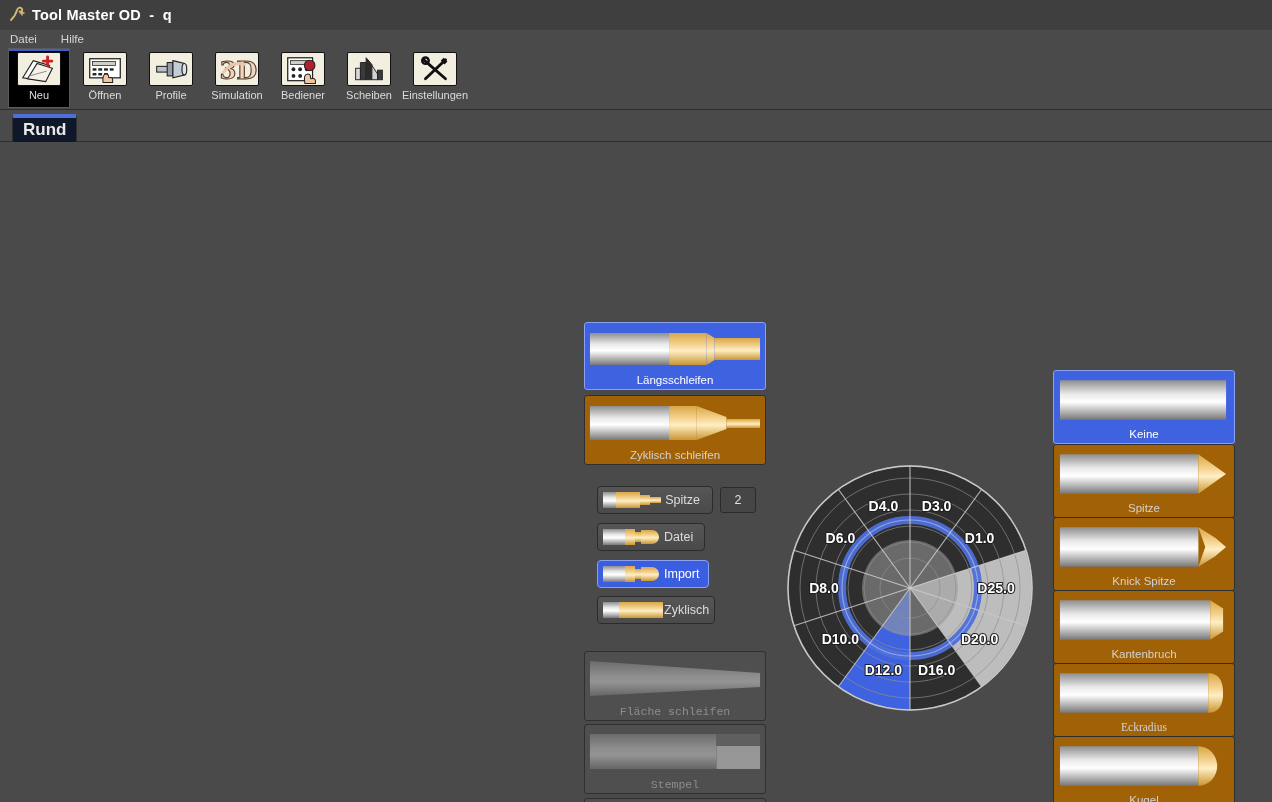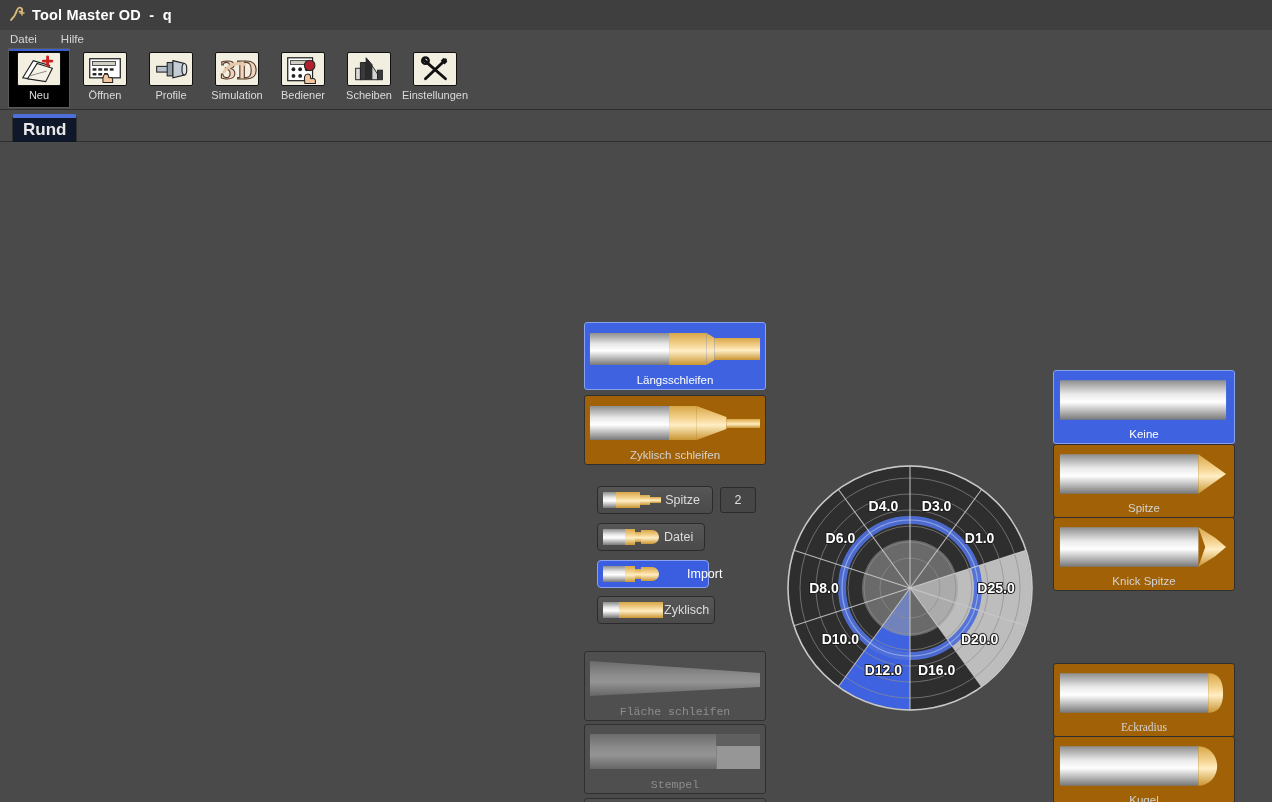--- a/index.html
+++ b/index.html
@@ -318,21 +318,21 @@
       <svg viewBox="0 0 62 22" preserveAspectRatio="none">
         <rect x="1" y="3" width="22" height="16" fill="url(#steelA)"></rect>
         <rect x="23" y="3" width="10" height="16" fill="url(#goldA)"></rect>
         <rect x="33" y="6" width="6" height="10" fill="url(#goldA)"></rect>
         <path d="M39 4 h11 a7 7 0 0 1 0 14 h-11 z" fill="url(#goldA)"></path>
       </svg>
     </div>
     <span class="rlabel">Datei</span>
   </div>
 
-  <div class="rowbtn sel" style="left:597px; top:418px; width:112px;gap:23px;">
+  <div class="rowbtn sel" style="left:597px; top:418px; width:112px;">
     <div class="rart">
       <svg viewBox="0 0 62 22" preserveAspectRatio="none">
         <rect x="1" y="3" width="22" height="16" fill="url(#steelA)"></rect>
         <rect x="23" y="3" width="10" height="16" fill="url(#goldA)"></rect>
         <rect x="33" y="6" width="6" height="10" fill="url(#goldA)"></rect>
         <path d="M39 4 h11 a7 7 0 0 1 0 14 h-11 z" fill="url(#goldA)"></path>
       </svg>
     </div>
     <span class="rlabel">Import</span>
   </div>
@@ -449,20 +449,29 @@
   <div class="card" style="left:1053px; top:375px; width:182px; height:74px;">
     <div class="art">
       <svg viewBox="0 0 176 50" preserveAspectRatio="none">
         <rect x="3" y="6" width="140" height="38" fill="url(#steelA)"></rect>
         <polygon points="143,6 160,16 171,25 160,34 143,44 150,25" fill="url(#goldA)"></polygon>
       </svg>
     </div>
     <span class="cap">Knick Spitze</span>
   </div>
 
+  <div class="card" style="left:1053px; top:448px; width:182px; height:74px;">
+    <div class="art">
+      <svg viewBox="0 0 176 50" preserveAspectRatio="none">
+        <rect x="3" y="6" width="152" height="38" fill="url(#steelA)"></rect>
+        <polygon points="155,6 168,14 168,36 155,44" fill="url(#goldA)"></polygon>
+      </svg>
+    </div>
+    <span class="cap">Kantenbruch</span>
+  </div>
 
   <div class="card" style="left:1053px; top:521px; width:182px; height:74px;font-family:Liberation Serif, serif;">
     <div class="art">
       <svg viewBox="0 0 176 50" preserveAspectRatio="none">
         <rect x="3" y="6" width="150" height="38" fill="url(#steelA)"></rect>
         <path d="M153 6 q15 0 15 19 q0 19 -15 19 z" fill="url(#goldA)"></path>
       </svg>
     </div>
     <span class="cap">Eckradius</span>
   </div>

